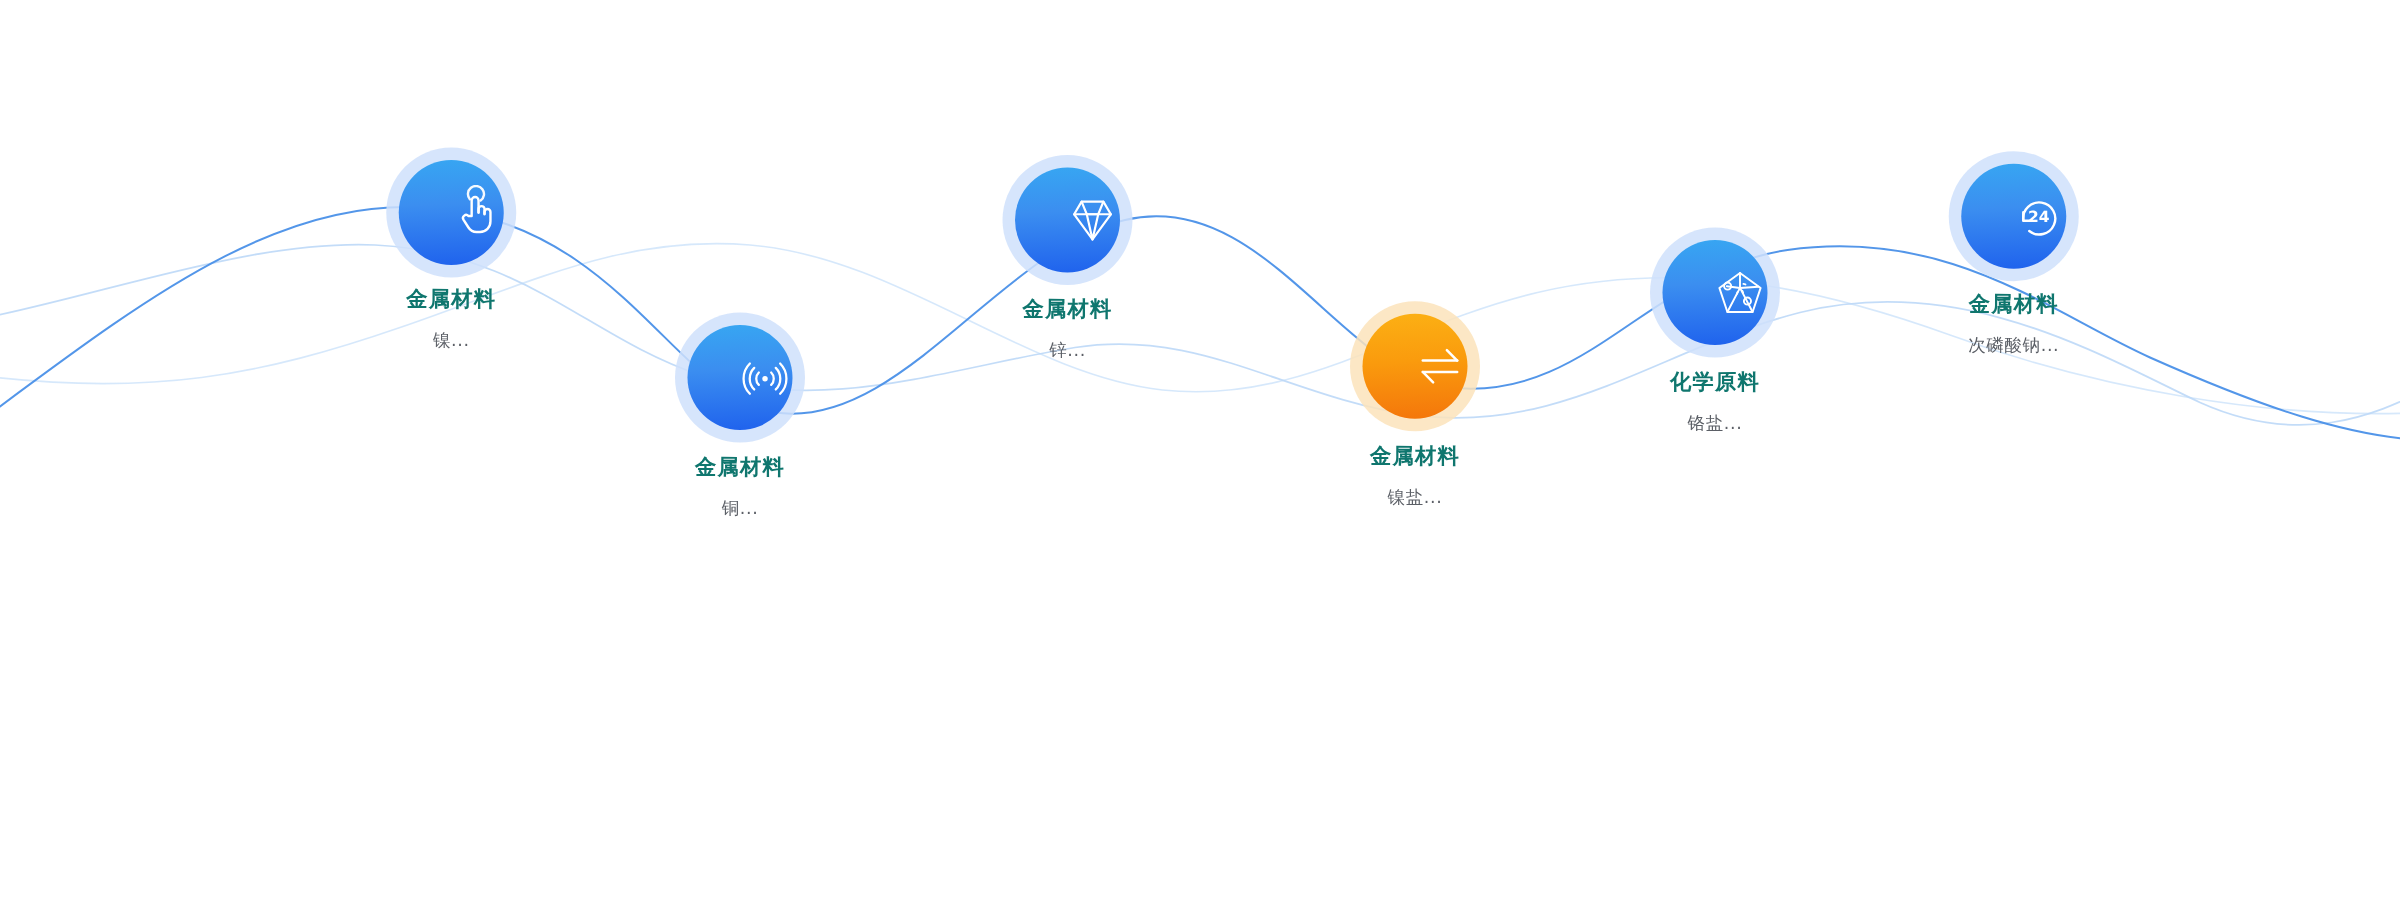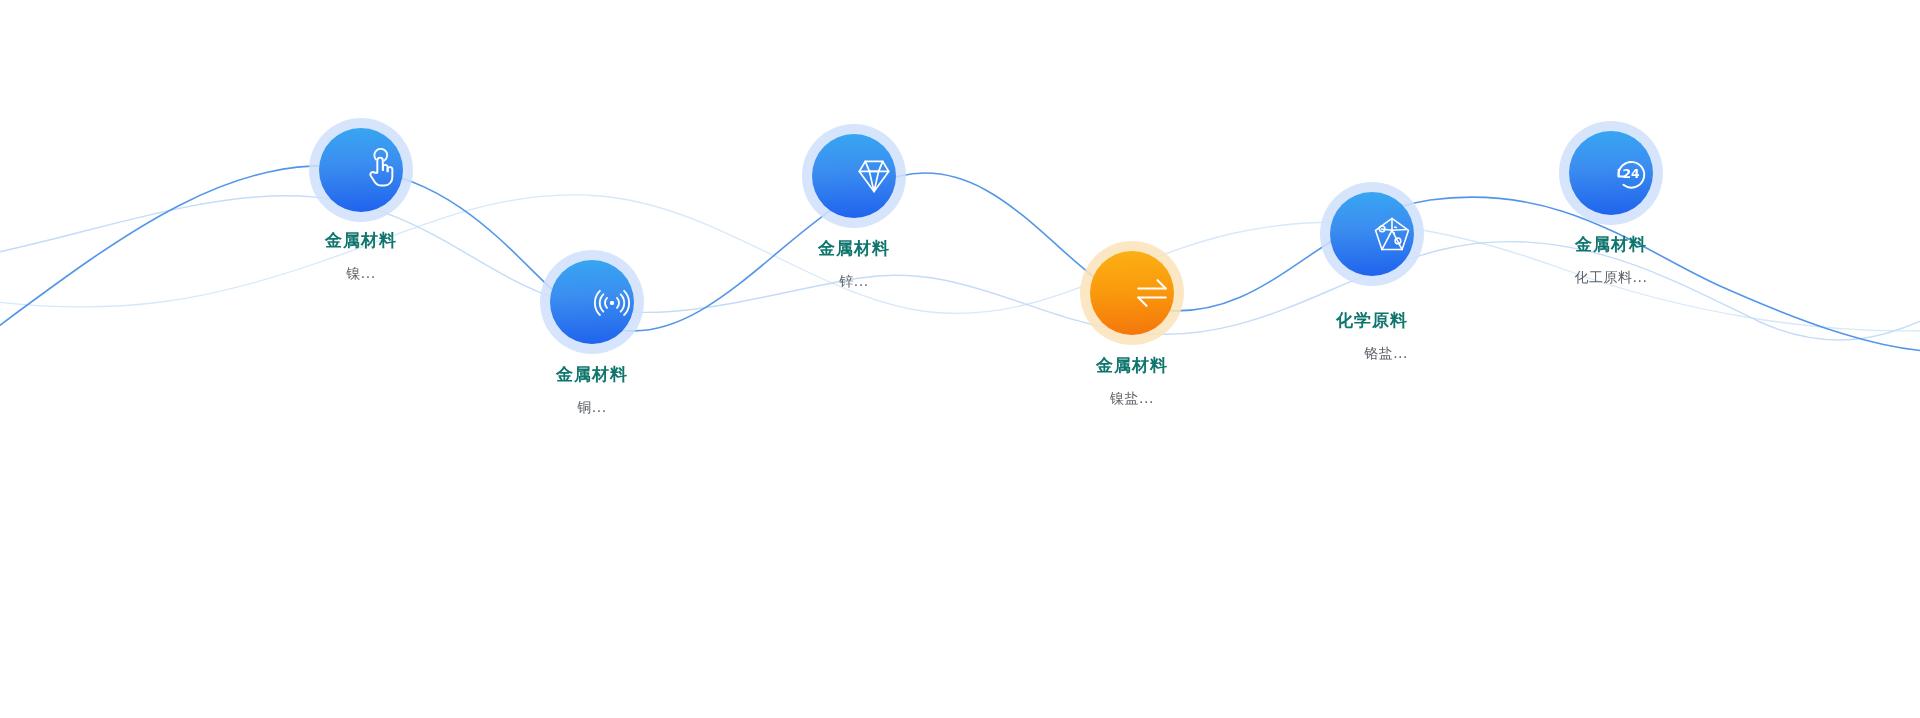--- a/index.html
+++ b/index.html
@@ -190,36 +190,36 @@
           <path d="M24 20l-11 21"></path>
           <path d="M24 20l11 21"></path>
           <circle cx="13.2" cy="18.4" r="3.1"></circle>
           <circle cx="30.5" cy="31.5" r="3.1"></circle>
           <path d="M26 22.5l1.2 3" stroke-dasharray="1.8 2.4"></path>
           <path d="M22 23.5l-1.4 3.2" stroke-dasharray="1.8 2.4"></path>
           <path d="M27 16.5l4 1" stroke-dasharray="1.8 2.4"></path>
         </svg>
       </span>
     </div>
-    <div class="labels" style="top: 76px; text-align: right;">
+    <div class="labels" style="top: 62px;">
       <div class="cat">化学原料</div>
       <div class="sub">铬盐...</div>
     </div>
   </div>
 
   <div class="node" id="n5" style="left: 1611px; top: 173px;">
     <div class="halo blue"></div>
     <div class="disc blue">
       <span>
         <svg width="44" height="44" viewBox="0 0 48 48" fill="none" stroke="#ffffff" stroke-width="2.1" stroke-linecap="round" stroke-linejoin="round">
           <path d="M10.5 27.5a14 14 0 1 1 5.2 9.4"></path>
           <path d="M10.5 20.5v7.4h7.2"></path>
           <text x="24" y="29.4" text-anchor="middle" font-family="DejaVu Sans, sans-serif" font-size="13.5" font-weight="700" fill="#ffffff" stroke="none">24</text>
         </svg>
       </span>
     </div>
     <div class="labels" style="top: 61px;">
       <div class="cat">金属材料</div>
-      <div class="sub">化工原料...</div>
+      <div class="sub">次磷酸钠...</div>
     </div>
   </div>
 
 </div>
 
 </body></html>

